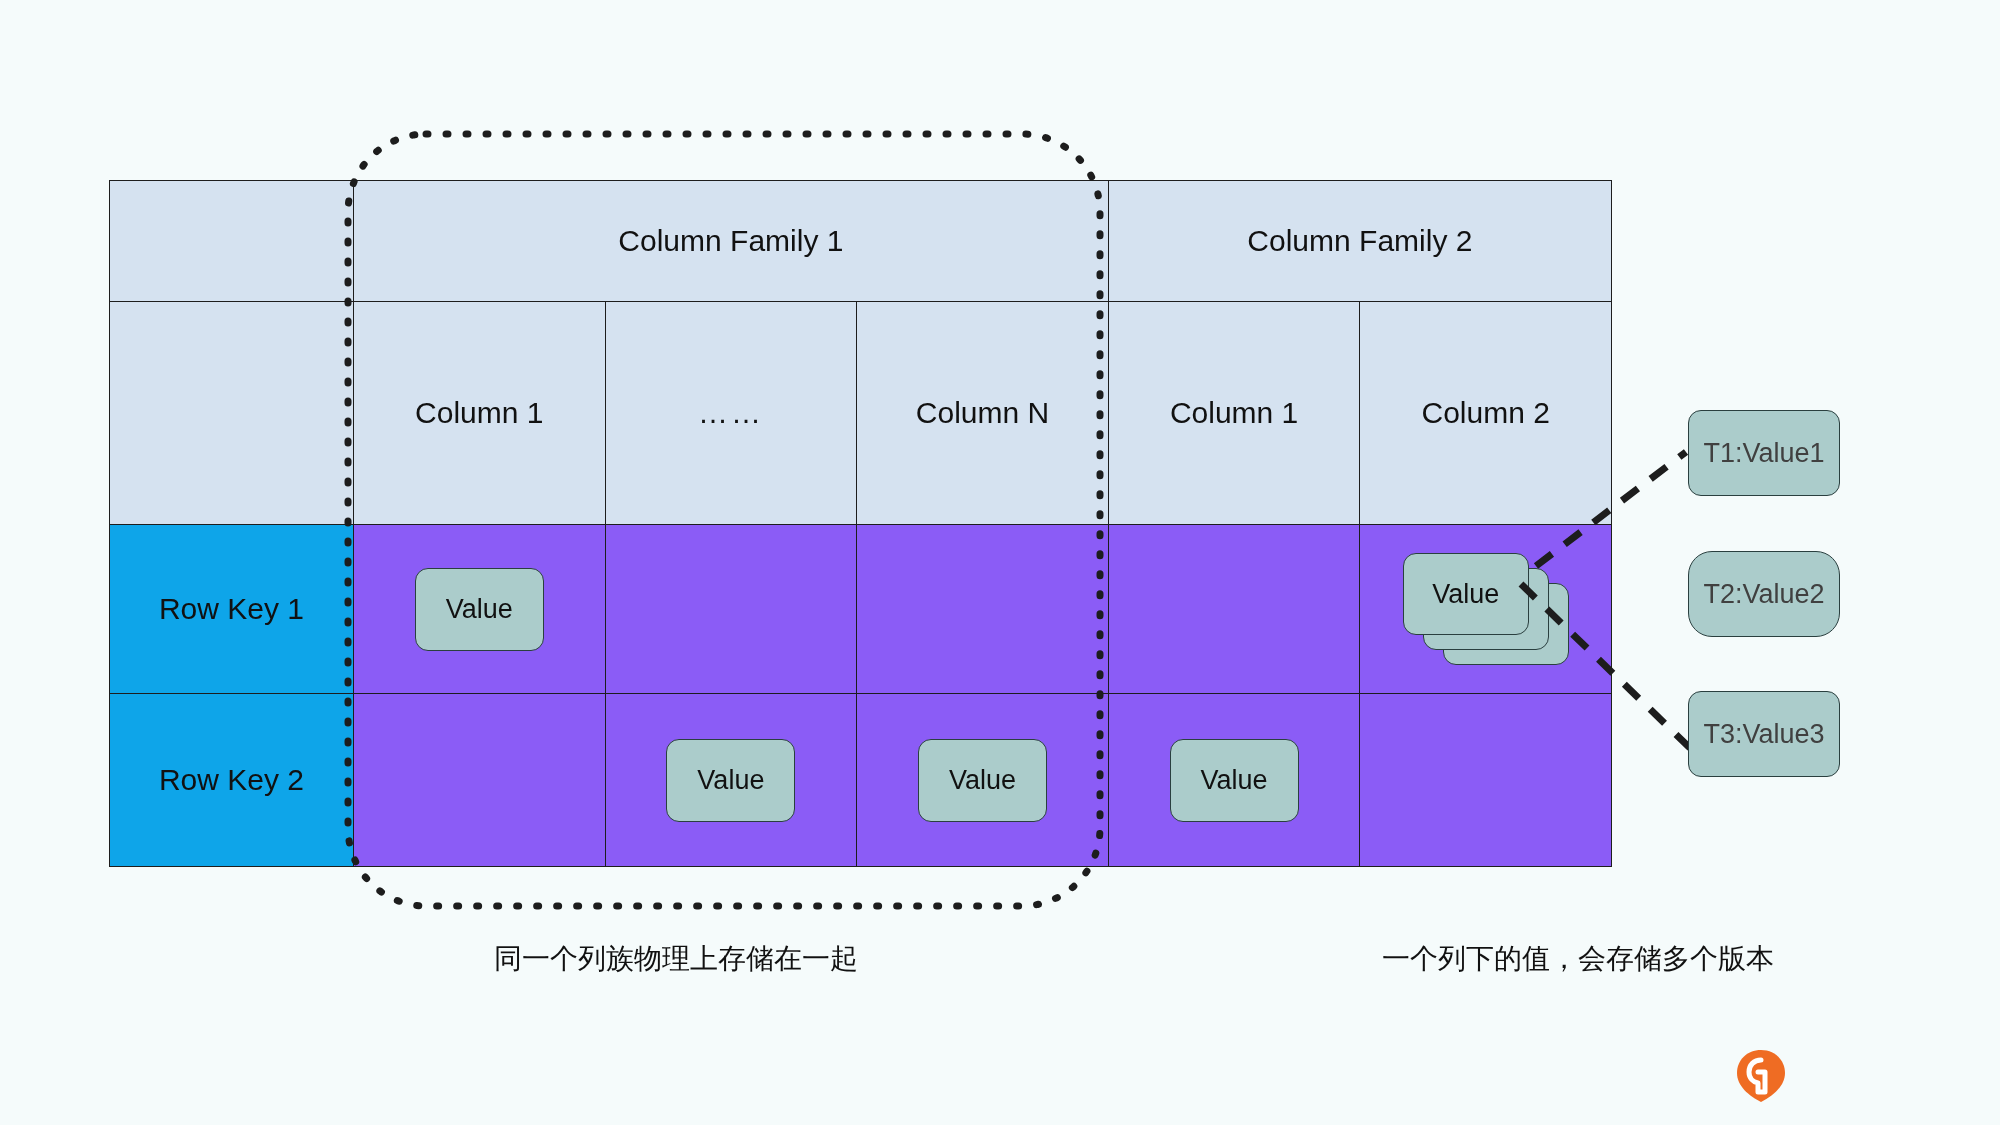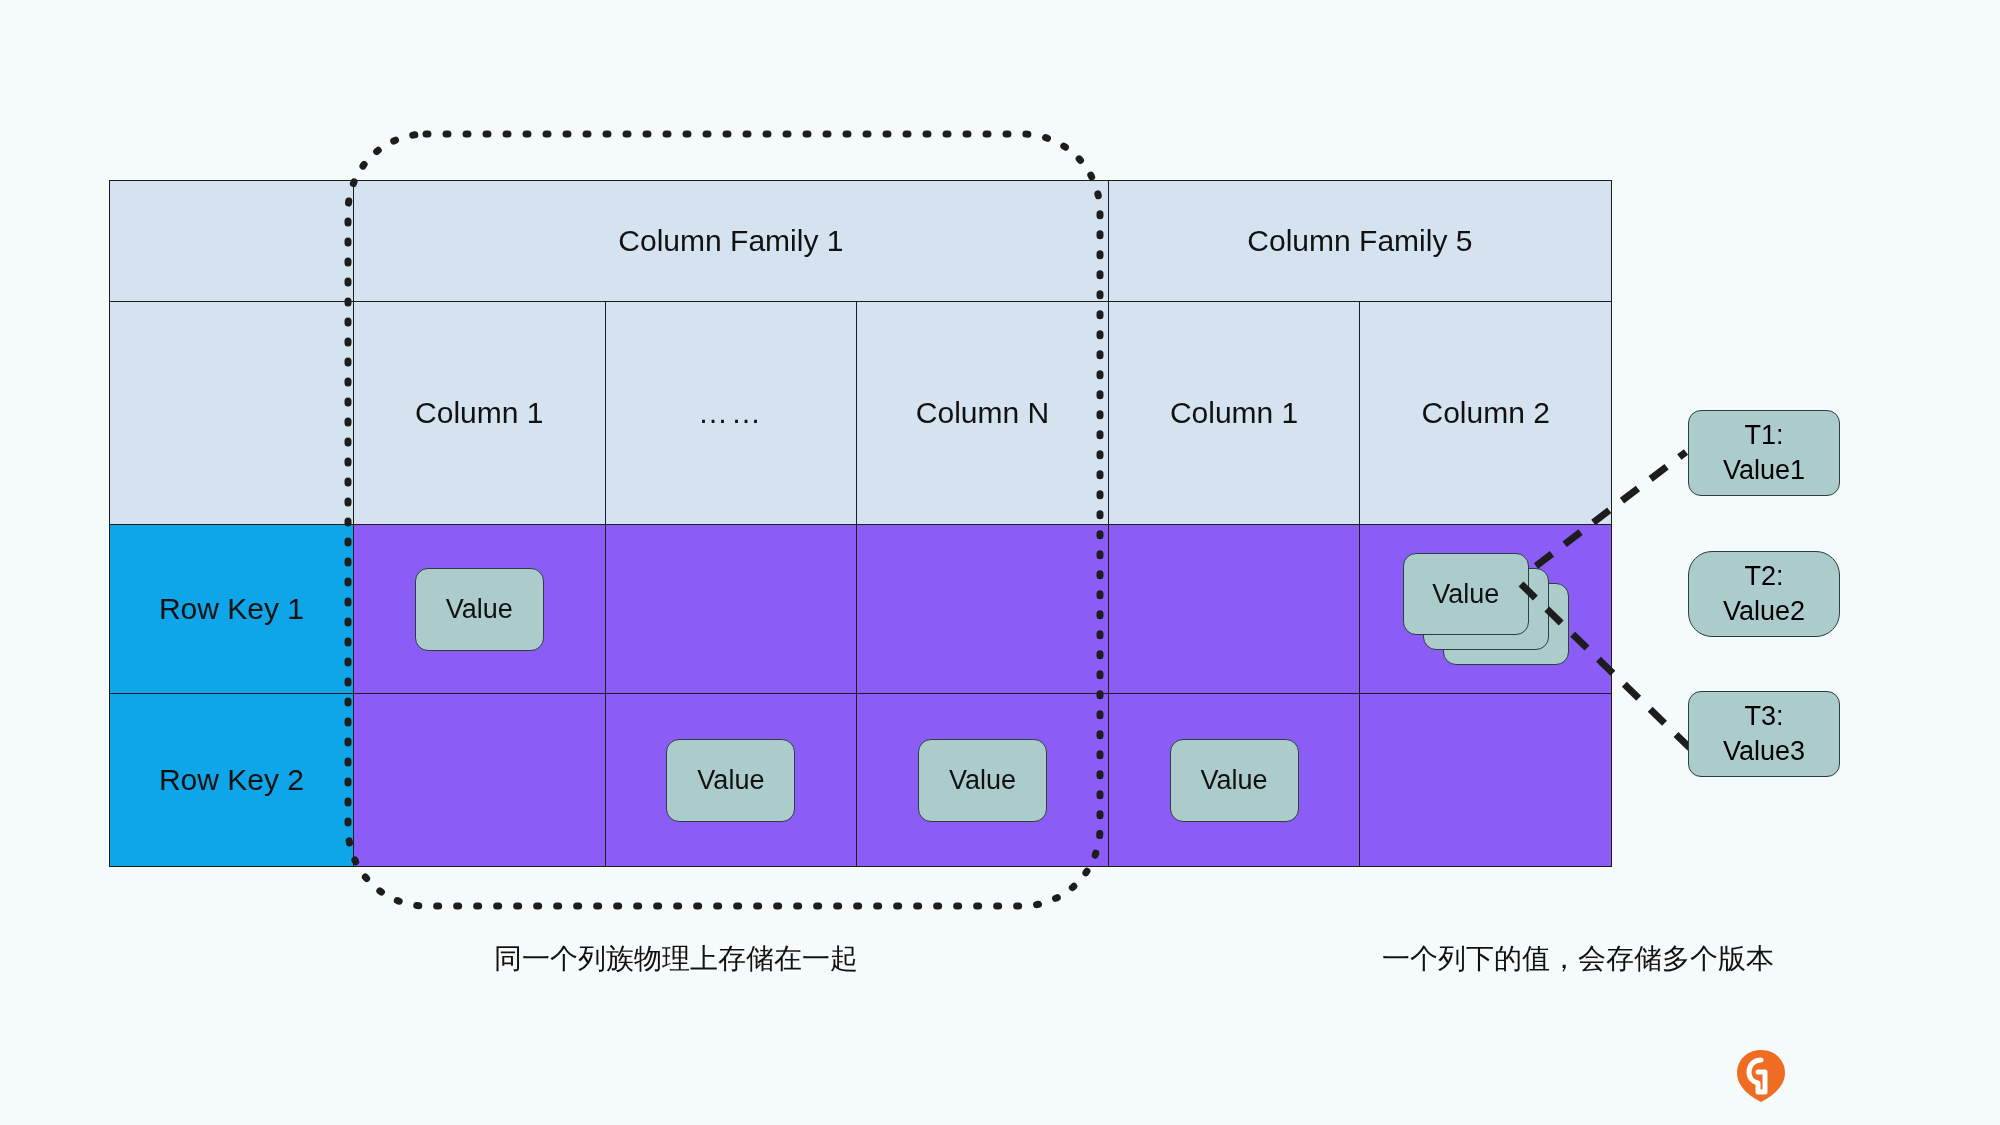--- a/index.html
+++ b/index.html
@@ -111,25 +111,24 @@
   
   .version-box {
     position: absolute;
     width: 152px;
     height: 86px;
     background: #abcccb;
     border: 1.6px solid #2a3f3f;
     border-radius: 13px;
     box-sizing: border-box;
     display: flex;
-    flex-direction: column;
     align-items: center;
     justify-content: center;
     font-size: 27px;
-    color: #000000;
+    color: #404040;
     line-height: 1.28;
     z-index: 6;
   }
   .version-box .vline { display: block; }
 
   
   .caption {
     position: absolute;
     font-size: 28px;
     color: #111;
@@ -156,21 +155,21 @@
 <body>
 
 <div id="stage">
 
   <table class="hb-table">
     <tbody>
 
       <tr>
         <td class="corner" style="width:243px; height:120px;"></td>
         <td class="hdr" colspan="3" style="height:120px;">Column Family 1</td>
-        <td class="hdr" colspan="2" style="height:120px;">Column Family 5</td>
+        <td class="hdr" colspan="2" style="height:120px;">Column Family 2</td>
       </tr>
 
       <tr>
         <td class="corner" style="height:222px;"></td>
         <td class="hdr" style="width:204px;">Column 1</td>
         <td class="hdr ellipsis-cell" style="width:204px;">……</td>
         <td class="hdr" style="width:219px;">Column N</td>
         <td class="hdr" style="width:218px;">Column 1</td>
         <td class="hdr" style="width:329px;">Column 2</td>
       </tr>

